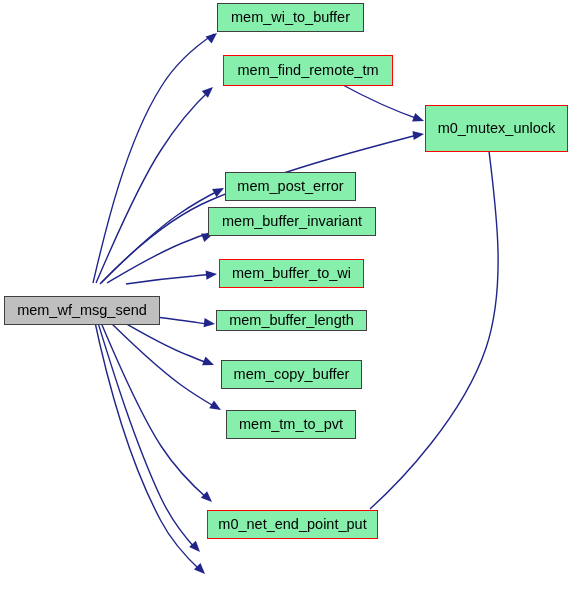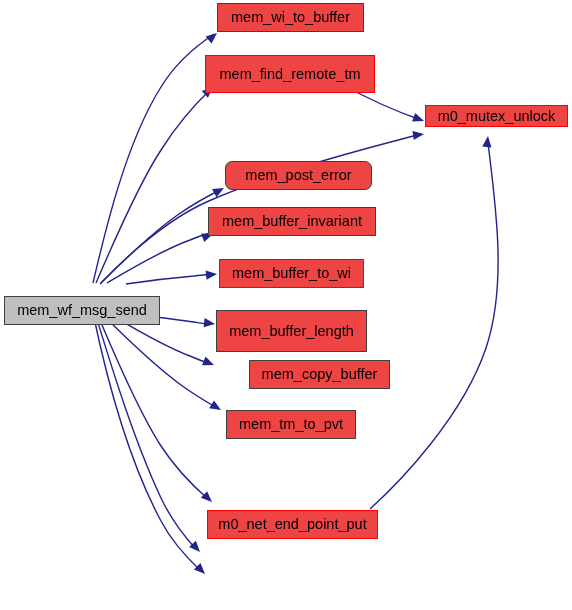--- a/index.html
+++ b/index.html
@@ -25,21 +25,21 @@
   .node {
     position: absolute;
     box-sizing: border-box;
     display: flex;
     align-items: center;
     justify-content: center;
     text-align: center;
     font-size: 14.5px;
     line-height: 1.16;
     color: #000000;
-    background: #ef4444;
+    background: #86efac;
     border: 1px solid #404040;
     white-space: pre-line;
     letter-spacing: 0px;
     z-index: 2;
   }
   .node.root {
     background: #bfbfbf;
     border: 1px solid #404040;
   }
   .node.link {
@@ -77,23 +77,23 @@
       <polygon points="0,0 -11,-4.6 -11,4.6" fill="#21258a" transform="translate(221,410) rotate(31)"></polygon>
       <polygon points="0,0 -11,-4.6 -11,4.6" fill="#21258a" transform="translate(212,502) rotate(43)"></polygon>
       <polygon points="0,0 -11,-4.6 -11,4.6" fill="#21258a" transform="translate(200,552) rotate(47)"></polygon>
       <polygon points="0,0 -11,-4.6 -11,4.6" fill="#21258a" transform="translate(205,574) rotate(45)"></polygon>
       <polygon points="0,0 -11,-4.6 -11,4.6" fill="#21258a" transform="translate(424,121) rotate(20)"></polygon>
       <polygon points="0,0 -11,-4.6 -11,4.6" fill="#21258a" transform="translate(488,136) rotate(-84)"></polygon>
     </svg>
 
   <div class="node root" style="left: 4px; top: 296px; width: 156px; height: 29px;">mem_wf_msg_send</div>
   <div class="node plain" style="left: 217px; top: 3px; width: 147px; height: 29px;">mem_wi_to_buffer</div>
-  <div class="node link" style="left: 205px; top: 55px; width: 170px; height: 38px; text-align: right;">mem_find_remote_tm</div>
-  <div class="node link" style="left: 425px; top: 105px; width: 143px; height: 22px;">m0_mutex_unlock</div>
-  <div class="node plain" style="left: 225px; top: 161px; width: 147px; height: 29px; border-radius: 7px;">mem_post_error</div>
+  <div class="node link" style="left: 223px; top: 55px; width: 170px; height: 31px; text-align: right;">mem_find_remote_tm</div>
+  <div class="node link" style="left: 425px; top: 105px; width: 143px; height: 47px;">m0_mutex_unlock</div>
+  <div class="node plain" style="left: 225px; top: 172px; width: 131px; height: 29px;">mem_post_error</div>
   <div class="node plain" style="left: 208px; top: 207px; width: 168px; height: 29px;">mem_buffer_invariant</div>
   <div class="node link" style="left: 219px; top: 259px; width: 145px; height: 29px;">mem_buffer_to_wi</div>
-  <div class="node plain" style="left: 216px; top: 310px; width: 151px; height: 42px;">mem_buffer_length</div>
-  <div class="node plain" style="left: 221px; top: 360px; width: 141px; height: 29px; margin-left: 28px;">mem_copy_buffer</div>
+  <div class="node plain" style="left: 216px; top: 310px; width: 151px; height: 21px;">mem_buffer_length</div>
+  <div class="node plain" style="left: 221px; top: 360px; width: 141px; height: 29px;">mem_copy_buffer</div>
   <div class="node plain" style="left: 226px; top: 410px; width: 130px; height: 29px;">mem_tm_to_pvt</div>
   <div class="node link" style="left: 207px; top: 510px; width: 171px; height: 29px;">m0_net_end_point_put</div>
 
 </div>
 
 </body></html>

